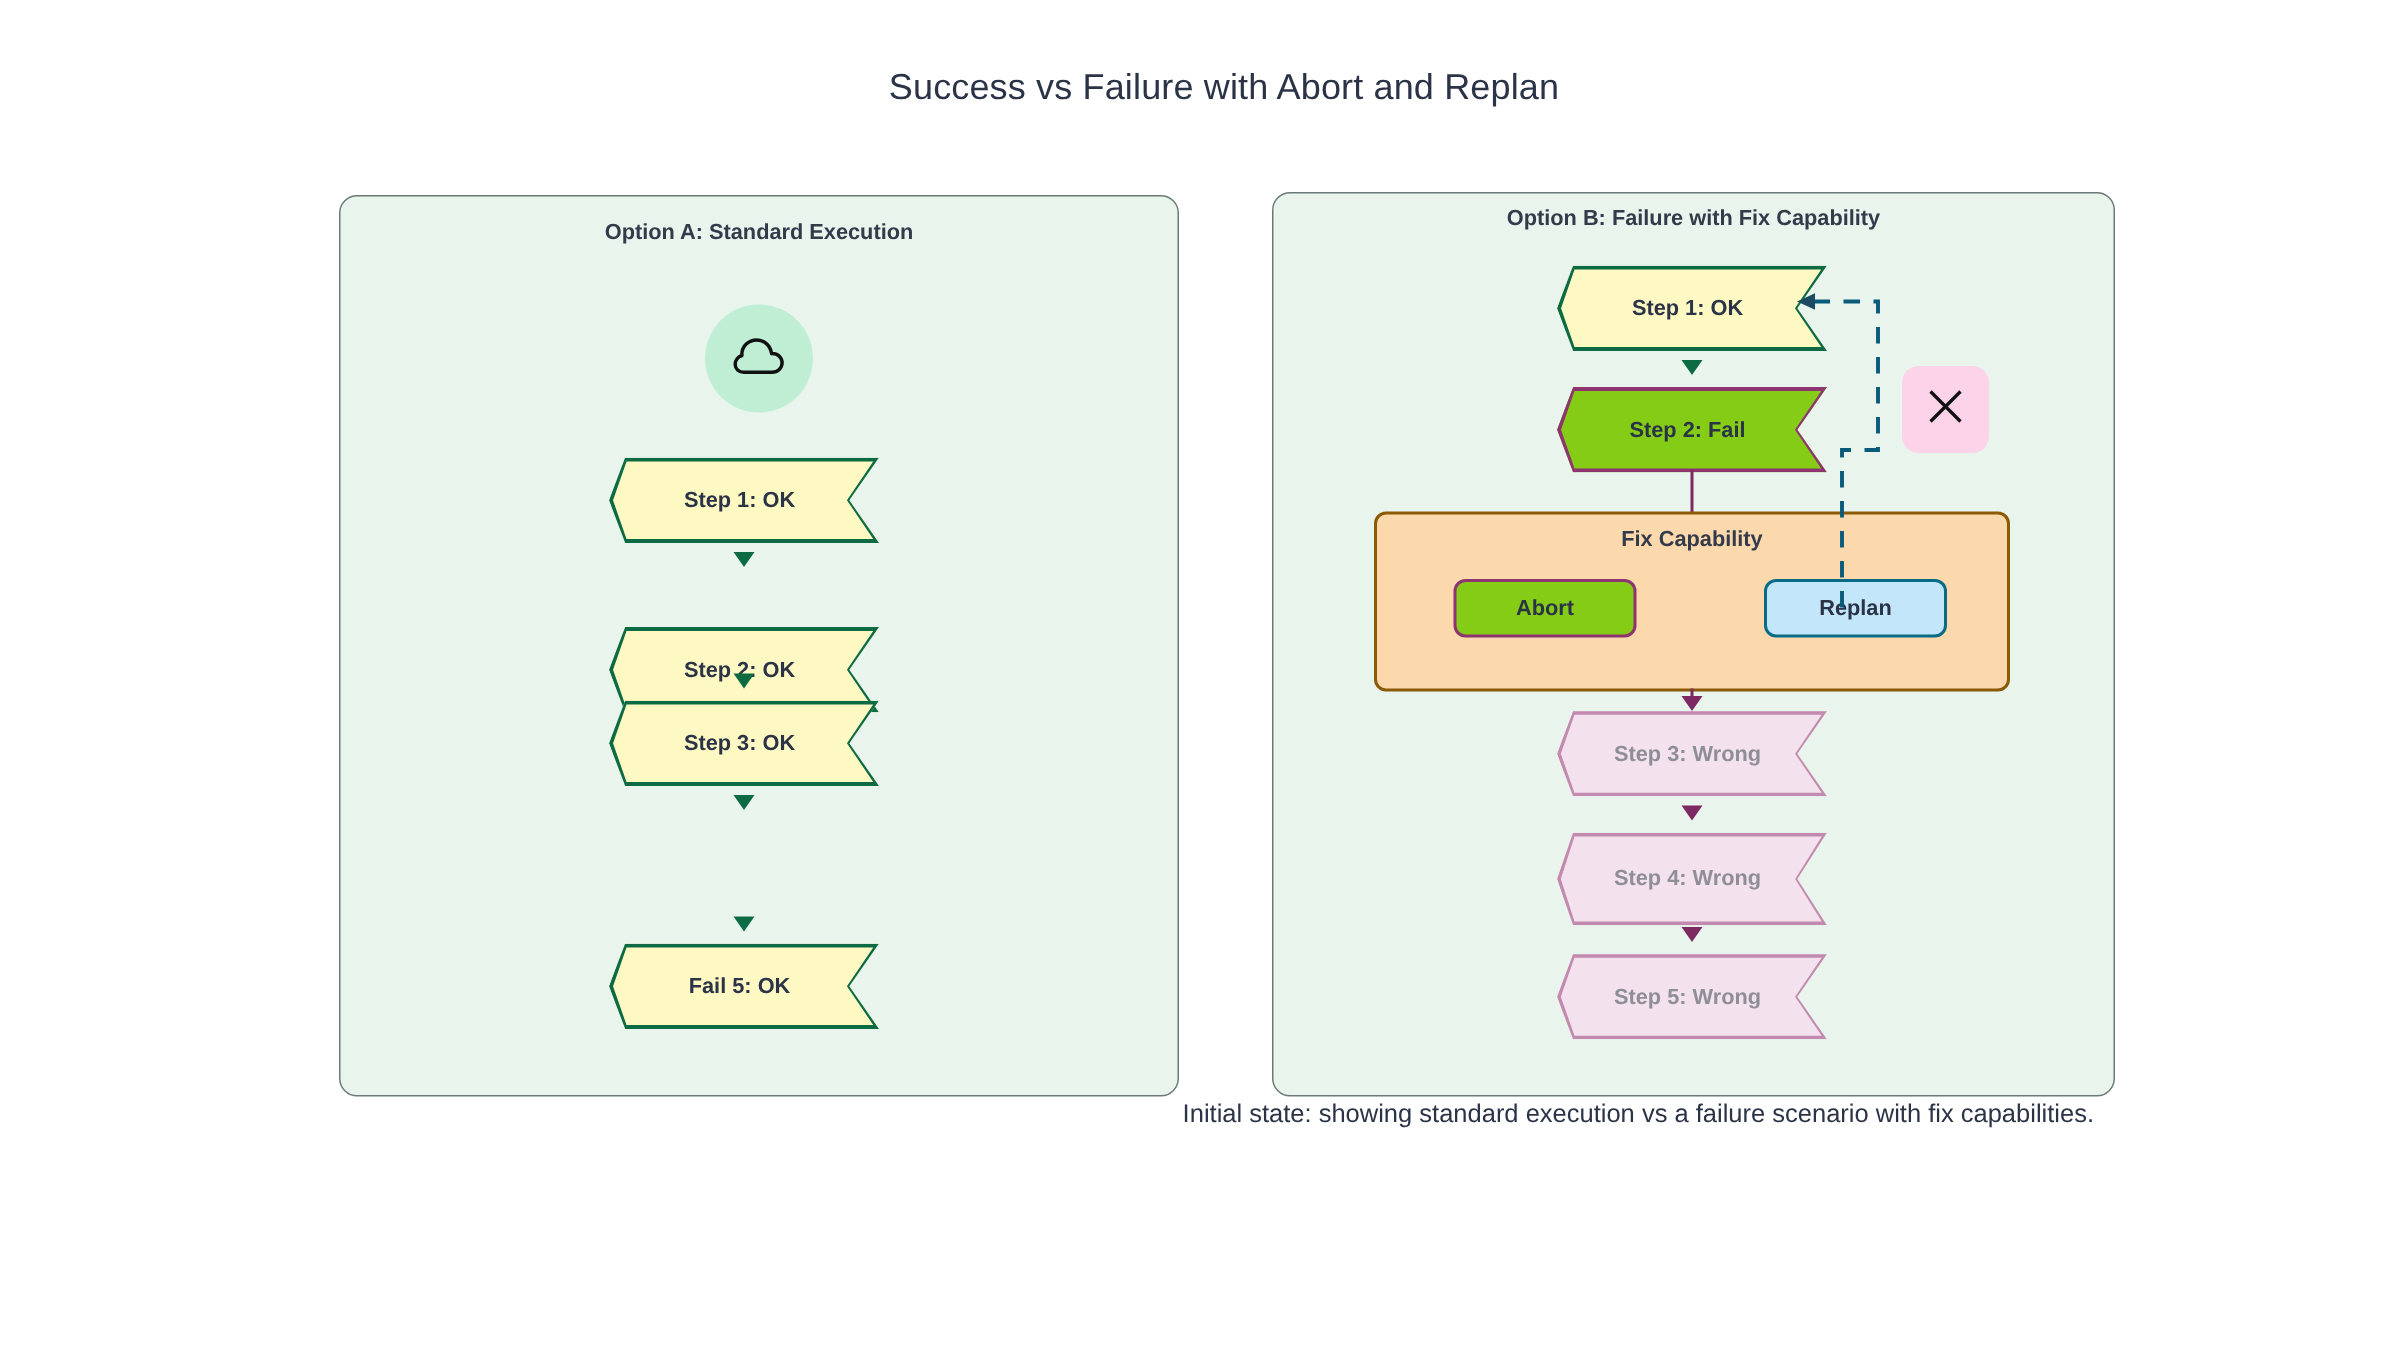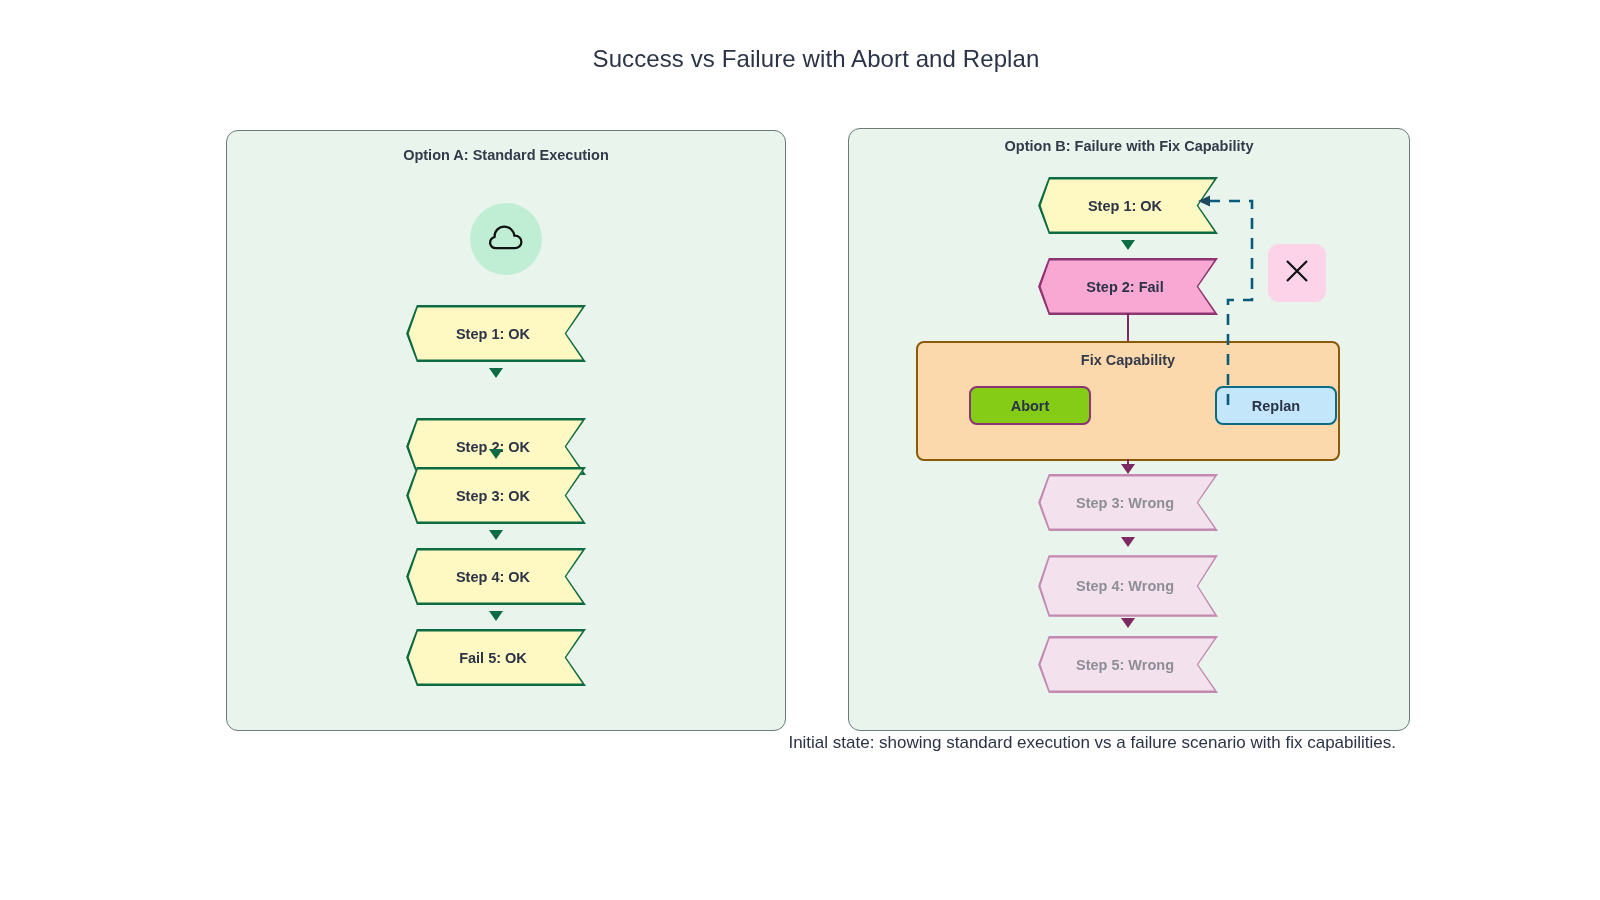--- a/index.html
+++ b/index.html
@@ -106,21 +106,21 @@
     padding-right: 6px;
   }
   .chev-border {
     position: absolute;
     inset: 0;
     pointer-events: none;
   }
   .chev-border svg { width: 100%; height: 100%; display: block; }
 
   .chev.ok   { background: #fef9c3; color: #2b3347; }
-  .chev.fail { background: #f9a8d4; color: #2b3347; }
+  .chev.fail { background: #84cc16; color: #2b3347; }
   .chev.dim  { background: #f4e1ee; color: #8e8e96; }
 
   
   .conn-arrow {
     position: absolute;
     width: 0; height: 0;
     border-left: 7px solid transparent;
     border-right: 7px solid transparent;
   }
   .conn-arrow.green  { border-top: 10px solid #0d6b44; }
@@ -168,21 +168,20 @@
   }
   #btn-abort {
     left: 51px; width: 122px;
     background: #84cc16;
     border: 2px solid #8e3470;
   }
   #btn-replan {
     left: 258px; width: 122px;
     background: #c3e6fb;
     border: 2px solid #0a6b87;
-    margin-left: 39px;
   }
 
   
   #x-badge {
     position: absolute;
     left: 1252px;
     top: 244px;
     width: 58px;
     height: 58px;
     border-radius: 11px;
@@ -251,30 +250,20 @@
         <span>Step 3: OK</span>
       </div>
     <div class="chev-border">
       <svg viewBox="0 0 180 57" preserveAspectRatio="none">
         <polygon points="10.8,1.3 178.7,1.3 160.2,28.5 178.7,55.7 10.8,55.7 1.3,28.5" fill="none" stroke="#0d6b44" stroke-width="2.6" vector-effect="non-scaling-stroke"></polygon>
       </svg>
     </div>
   </div>
   <div class="conn-arrow green" style="left:473px; top:530px;"></div>
 
-  <div class="chev ok" id="a-step-4" style="left:390px; top:548px; width:180px; height:57px;">
-    <div class="chev-inner">
-        <span>Step 4: OK</span>
-      </div>
-    <div class="chev-border">
-      <svg viewBox="0 0 180 57" preserveAspectRatio="none">
-        <polygon points="10.8,1.3 178.7,1.3 160.2,28.5 178.7,55.7 10.8,55.7 1.3,28.5" fill="none" stroke="#0d6b44" stroke-width="2.6" vector-effect="non-scaling-stroke"></polygon>
-      </svg>
-    </div>
-  </div>
   <div class="conn-arrow green" style="left:473px; top:611px;"></div>
 
   <div class="chev ok" id="a-step-5" style="left:390px; top:629px; width:180px; height:57px;">
     <div class="chev-inner">
         <span>Fail 5: OK</span>
       </div>
     <div class="chev-border">
       <svg viewBox="0 0 180 57" preserveAspectRatio="none">
         <polygon points="10.8,1.3 178.7,1.3 160.2,28.5 178.7,55.7 10.8,55.7 1.3,28.5" fill="none" stroke="#0d6b44" stroke-width="2.6" vector-effect="non-scaling-stroke"></polygon>
       </svg>

